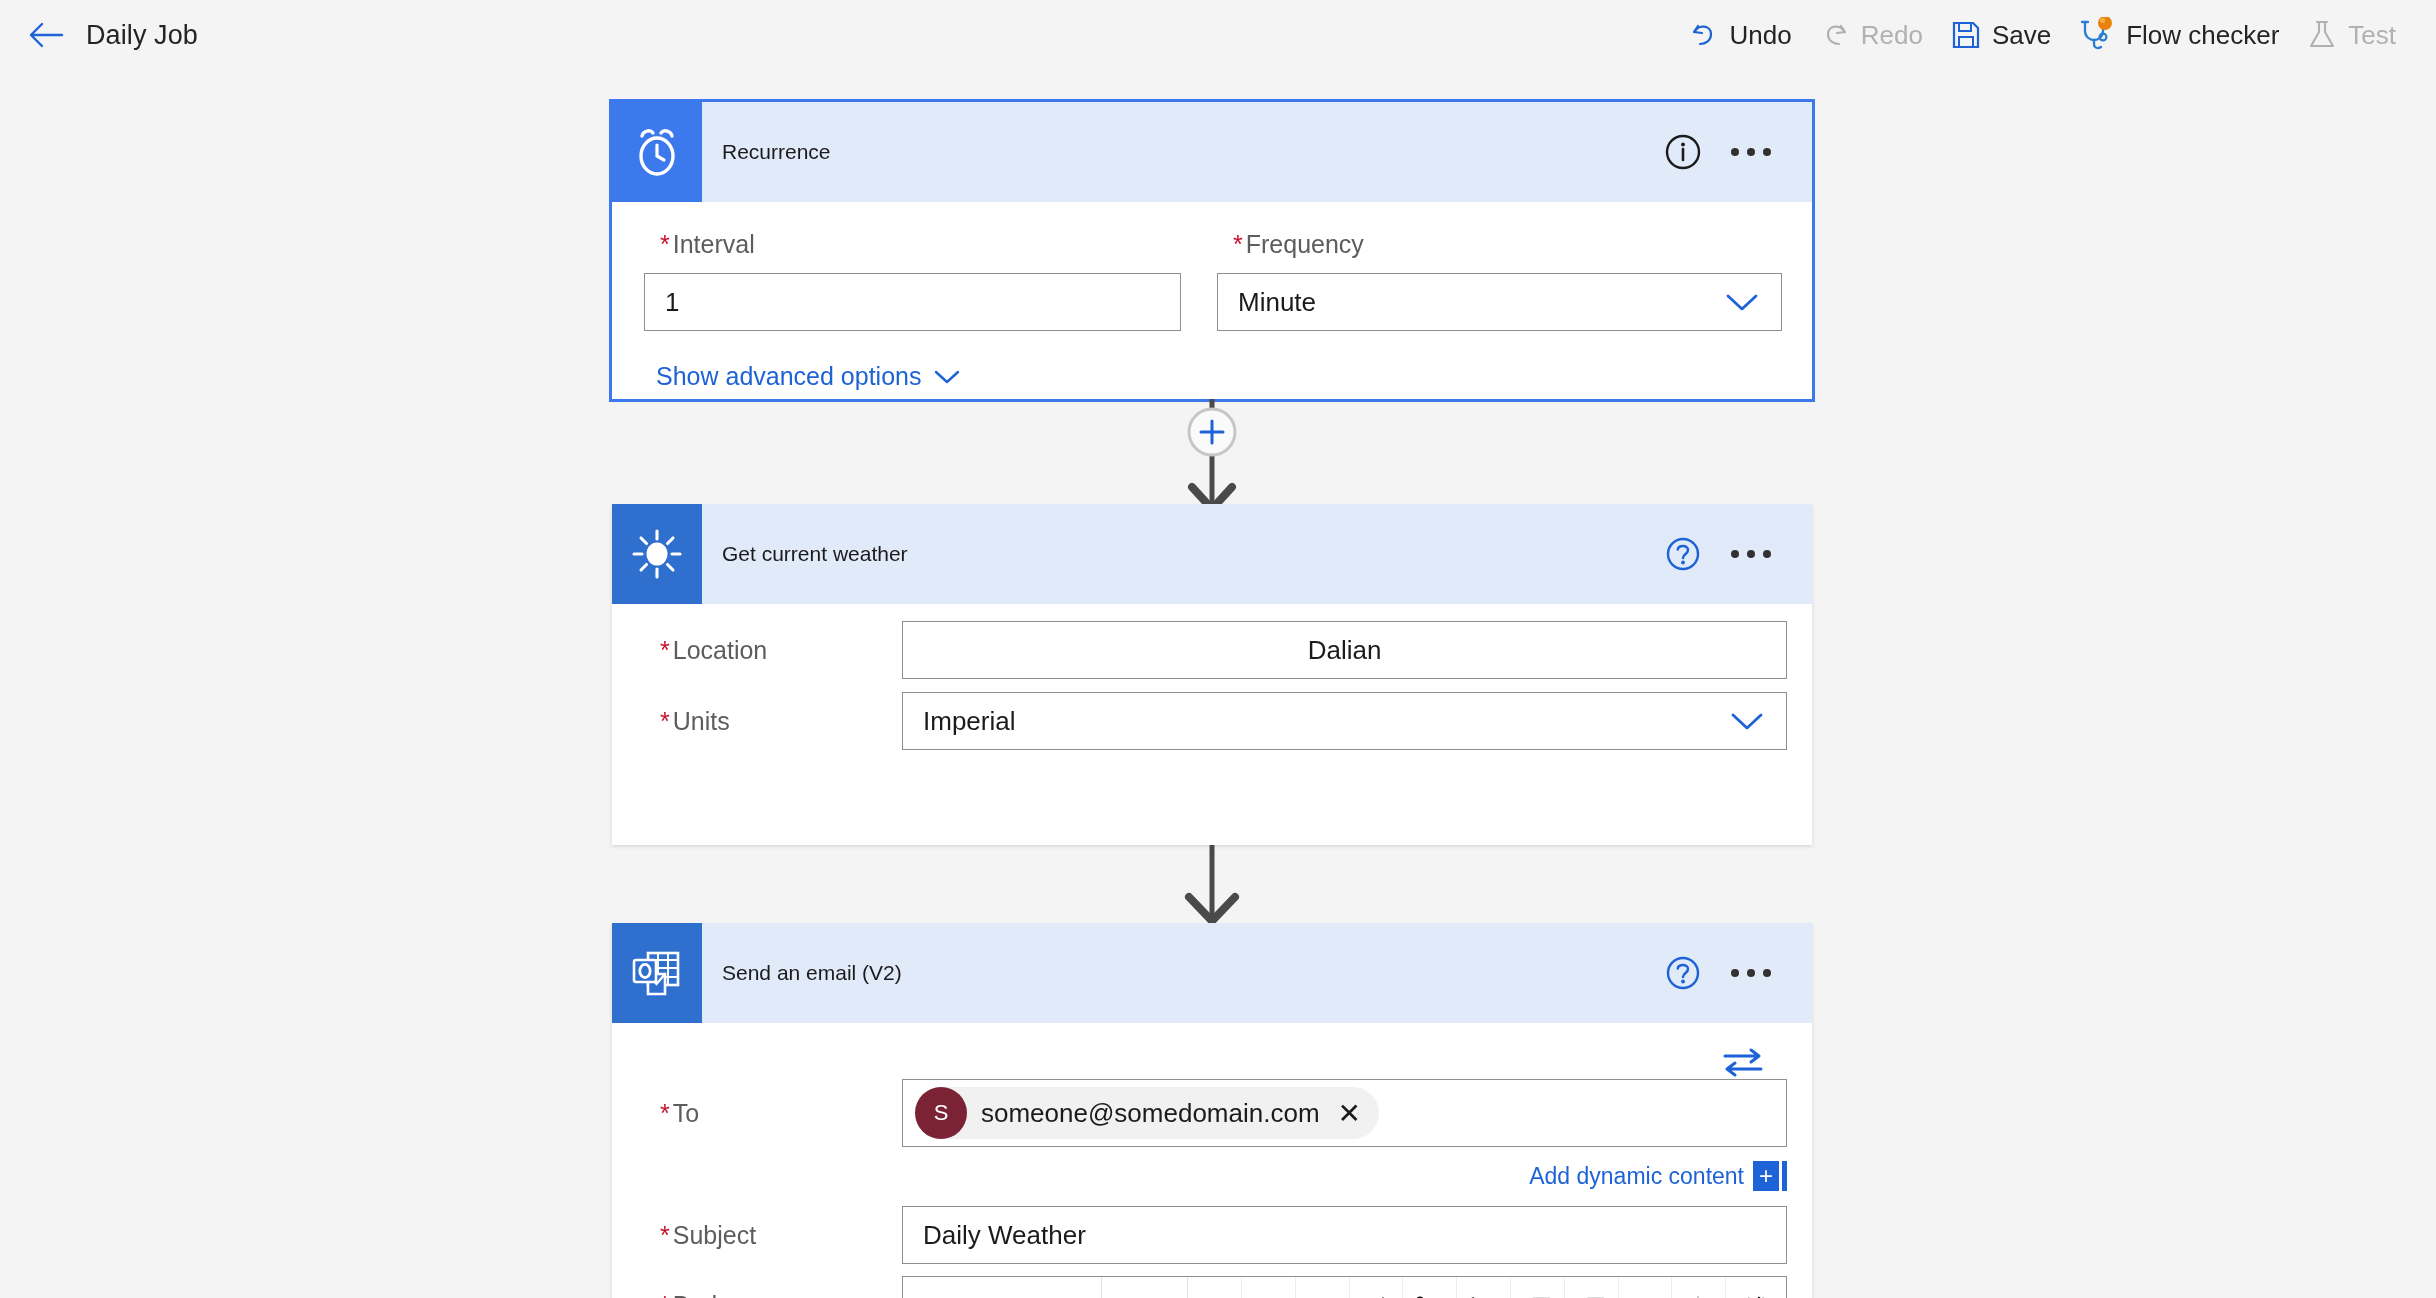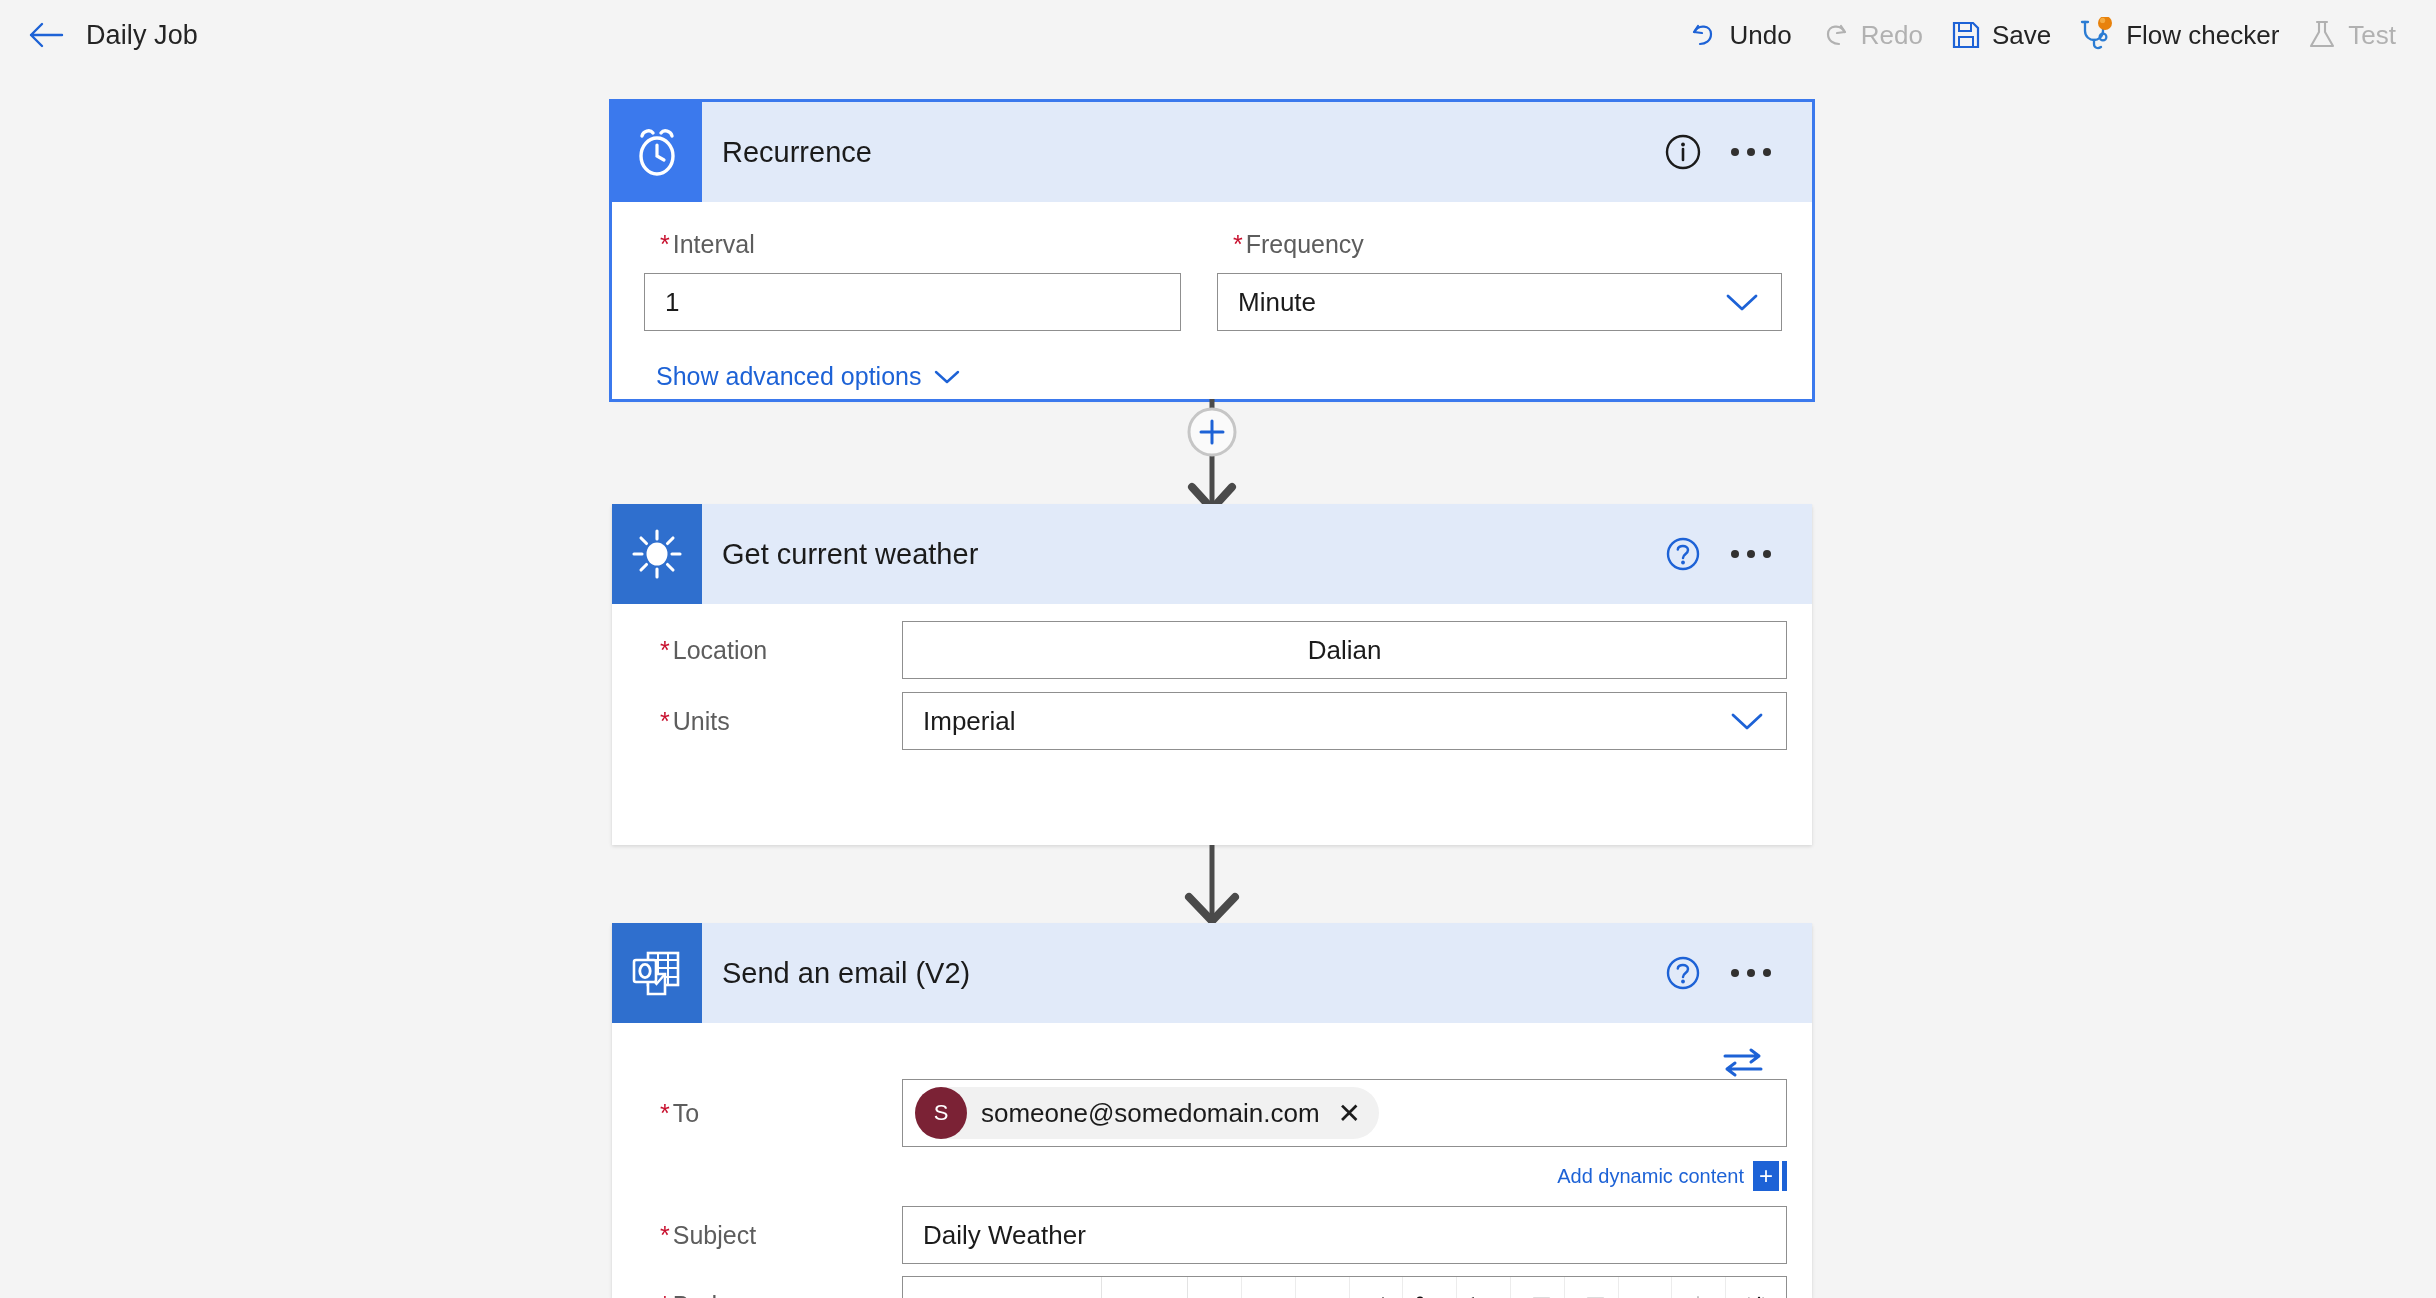--- a/index.html
+++ b/index.html
@@ -88,21 +88,21 @@
   }
   .card-icon {
     width: 90px; height: 100px;
     background: #2f6fce;
     display: flex; align-items: center; justify-content: center;
     flex: 0 0 90px;
   }
   .card-icon.blue-bright { background: #3b79ed; }
   .card-title {
     margin-left: 20px;
-    font-size: 29px;
+    font-size: 21px;
     color: #1b1b1b;
   }
   .header-actions {
     margin-left: auto;
     display: flex;
     align-items: center;
     margin-right: 22px;
   }
   .hdr-btn {
     width: 58px; height: 58px;
@@ -177,21 +177,21 @@
     font-size: 26px; color: #1b1b1b;
     margin: 0 18px 0 14px;
     white-space: nowrap;
   }
   .chip .chip-x { font-size: 28px; color: #1b1b1b; cursor: pointer; padding-right: 10px;}
 
   .adc {
     display: flex; align-items: center; justify-content: flex-end;
     gap: 0px;
   }
-  .adc-text { color: #1d62d6; font-size: 20px; cursor: pointer; }
+  .adc-text { color: #1d62d6; font-size: 23px; cursor: pointer; }
   .adc-plus {
     width: 26px; height: 30px; background: #1d62d6; color:#fff;
     display: flex; align-items: center; justify-content: center;
     font-size: 24px; margin-left: 9px; line-height: 1;
   }
   .adc-bar { width: 5px; height: 30px; background:#1d62d6; margin-left:3px; }
 
   
   .rtb {
     border: 1px solid #8f8f8f;

